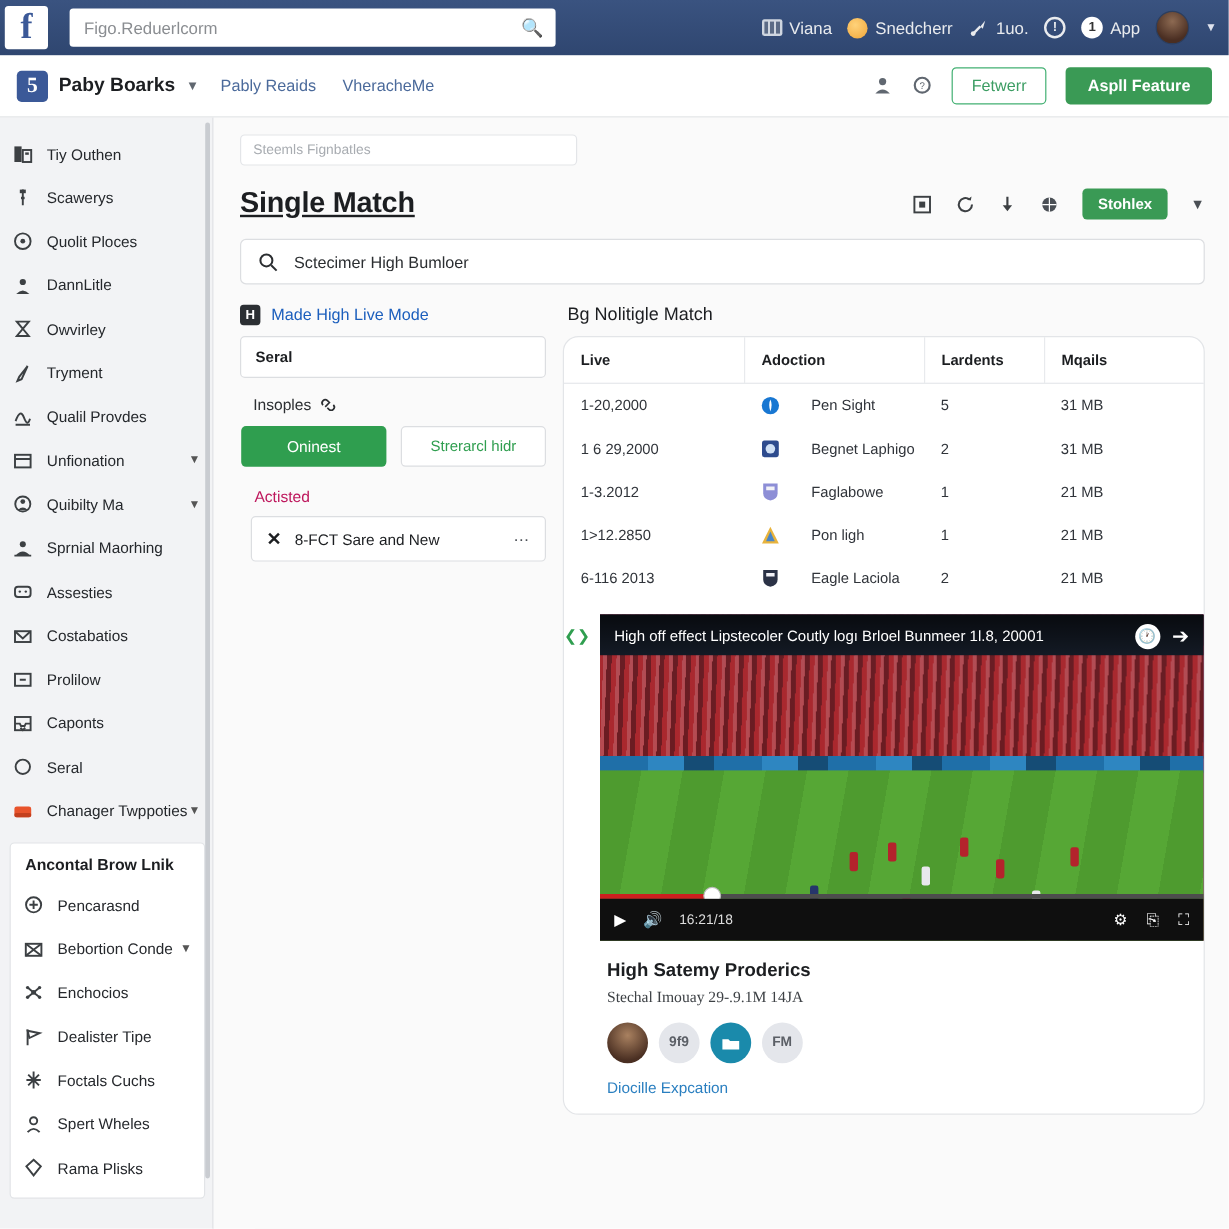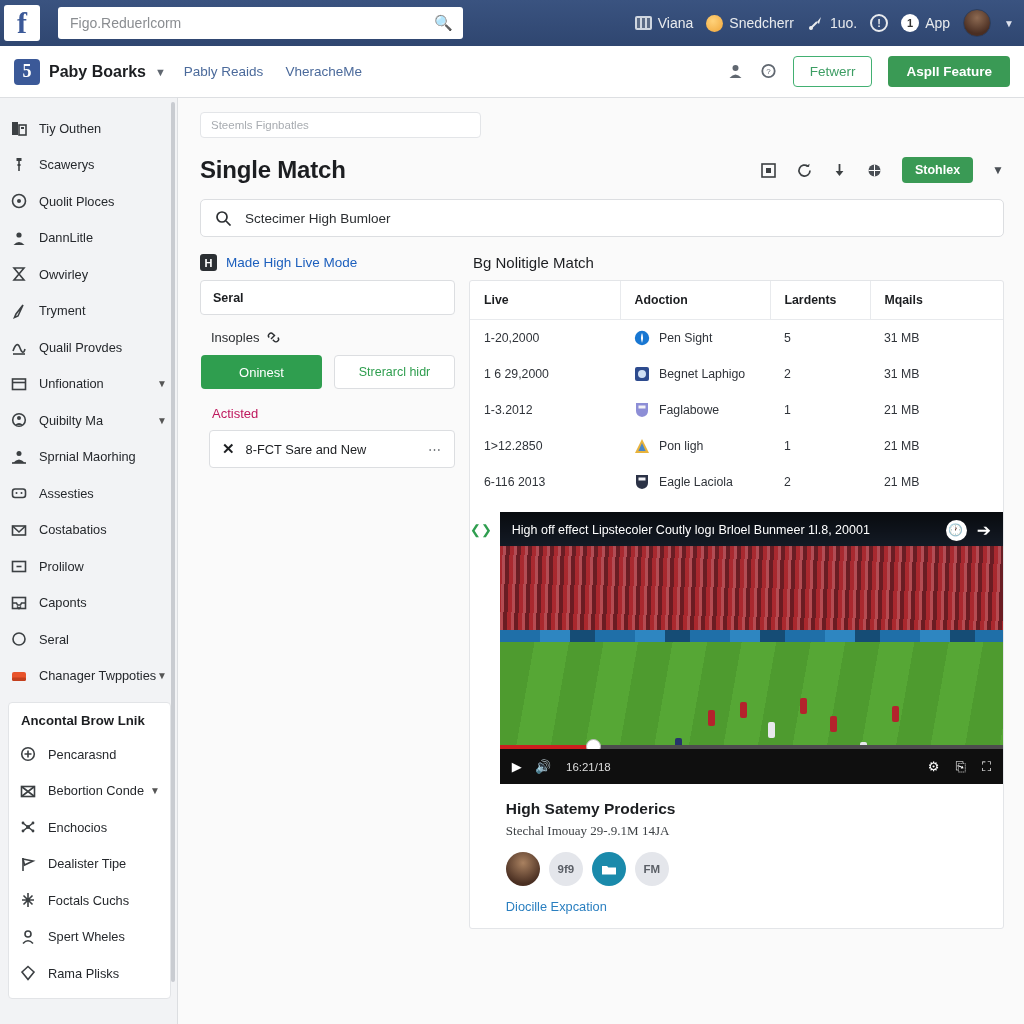--- a/index.html
+++ b/index.html
@@ -133,21 +133,21 @@
   .main{flex:1;background:#fafafa;overflow:hidden;position:relative;}
   .bc-input{
     margin:14px 0 0 22px;width:281px;height:26px;background:#fff;
     border:1px solid #e3e5e8;border-radius:4px;
     display:flex;align-items:center;padding:0 10px;
     font-size:11.5px;color:#a8acb1;
   }
   .title-row{
     display:flex;align-items:center;margin:18px 20px 0 22px;
   }
-  .page-title{font-size:24px;font-weight:bold;color:#1c1e21;letter-spacing:-.2px;}
+  .page-title{font-size:24px;font-weight:bold;color:#1c1e21;letter-spacing:-.2px;text-decoration:underline;}
   .title-tools{margin-left:auto;display:flex;align-items:center;gap:19px;}
   .ttool{color:#3c4043;display:flex;align-items:center;cursor:pointer;}
   .btn-chip{
     background:#3a9a55;color:#fff;border:0;border-radius:4px;
     padding:6px 13px;font-size:12.5px;font-weight:bold;
     font-family:"Liberation Sans",sans-serif;cursor:pointer;
   }
   .chip-caret{font-size:12px;color:#4a4f55;}
 
   .search-big{
@@ -198,34 +198,34 @@
     margin-left:9px;
   }
   .act-x{font-size:15px;color:#1c1e21;font-weight:bold;}
   .act-tx{font-size:12.8px;color:#1c1e21;flex:1;}
   .act-dots{color:#4a4f55;letter-spacing:1px;font-size:13px;}
 
   
   .rcol{flex:1;}
   .rcol-title{font-size:15px;color:#1c1e21;margin:0 0 9px 4px;}
   .panel{
-    background:#fff;border:1px solid #e3e5e8;border-radius:3px;
+    background:#fff;border:1px solid #e3e5e8;border-radius:13px;
   }
   table.tbl{width:100%;border-collapse:collapse;}
   table.tbl th{
     text-align:left;font-size:12.3px;font-weight:bold;color:#1c1e21;
     padding:12px 0 12px 14px;border-bottom:1px solid #e8eaed;
     border-right:1px solid #e8eaed;
   }
   table.tbl th:last-child{border-right:0;}
   table.tbl td{
     font-size:12.3px;color:#30343a;padding:10px 0 10px 14px;
     vertical-align:middle;
   }
-  .cell-app{display:flex;align-items:center;gap:9px;}
+  .cell-app{display:flex;align-items:center;gap:26px;}
   .team-ic{width:16px;height:16px;flex:0 0 16px;border-radius:3px;}
 
   
   .vid-wrap{margin-top:12px;display:flex;gap:8px;align-items:flex-start;}
   .vid-left-ic{font-size:13px;color:#2f9e4f;padding-top:10px;}
   .vid-card{flex:1;}
   .player{position:relative;height:272px;overflow:hidden;background:#be185d;}
   .sky{position:absolute;inset:0;background:linear-gradient(#3a4556,#2b3442);}
   .stand{
     position:absolute;left:0;right:0;top:0;height:120px;

